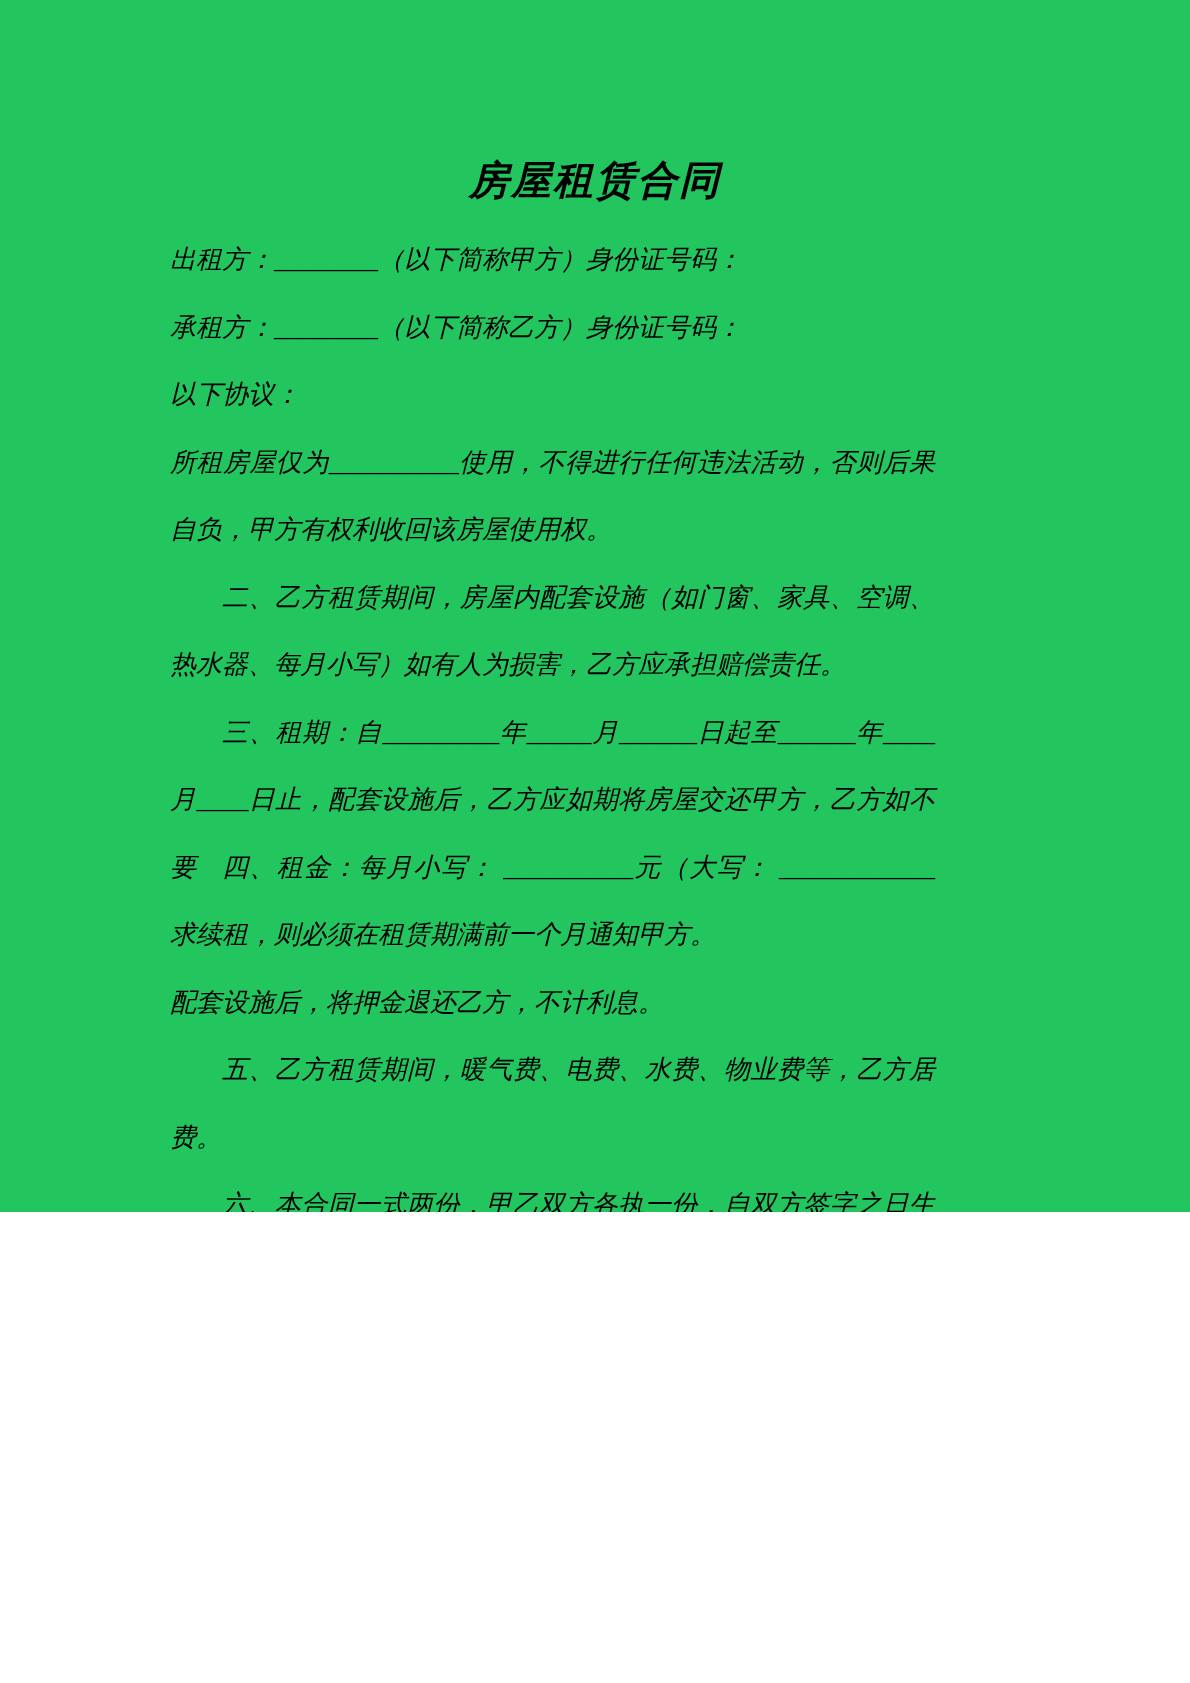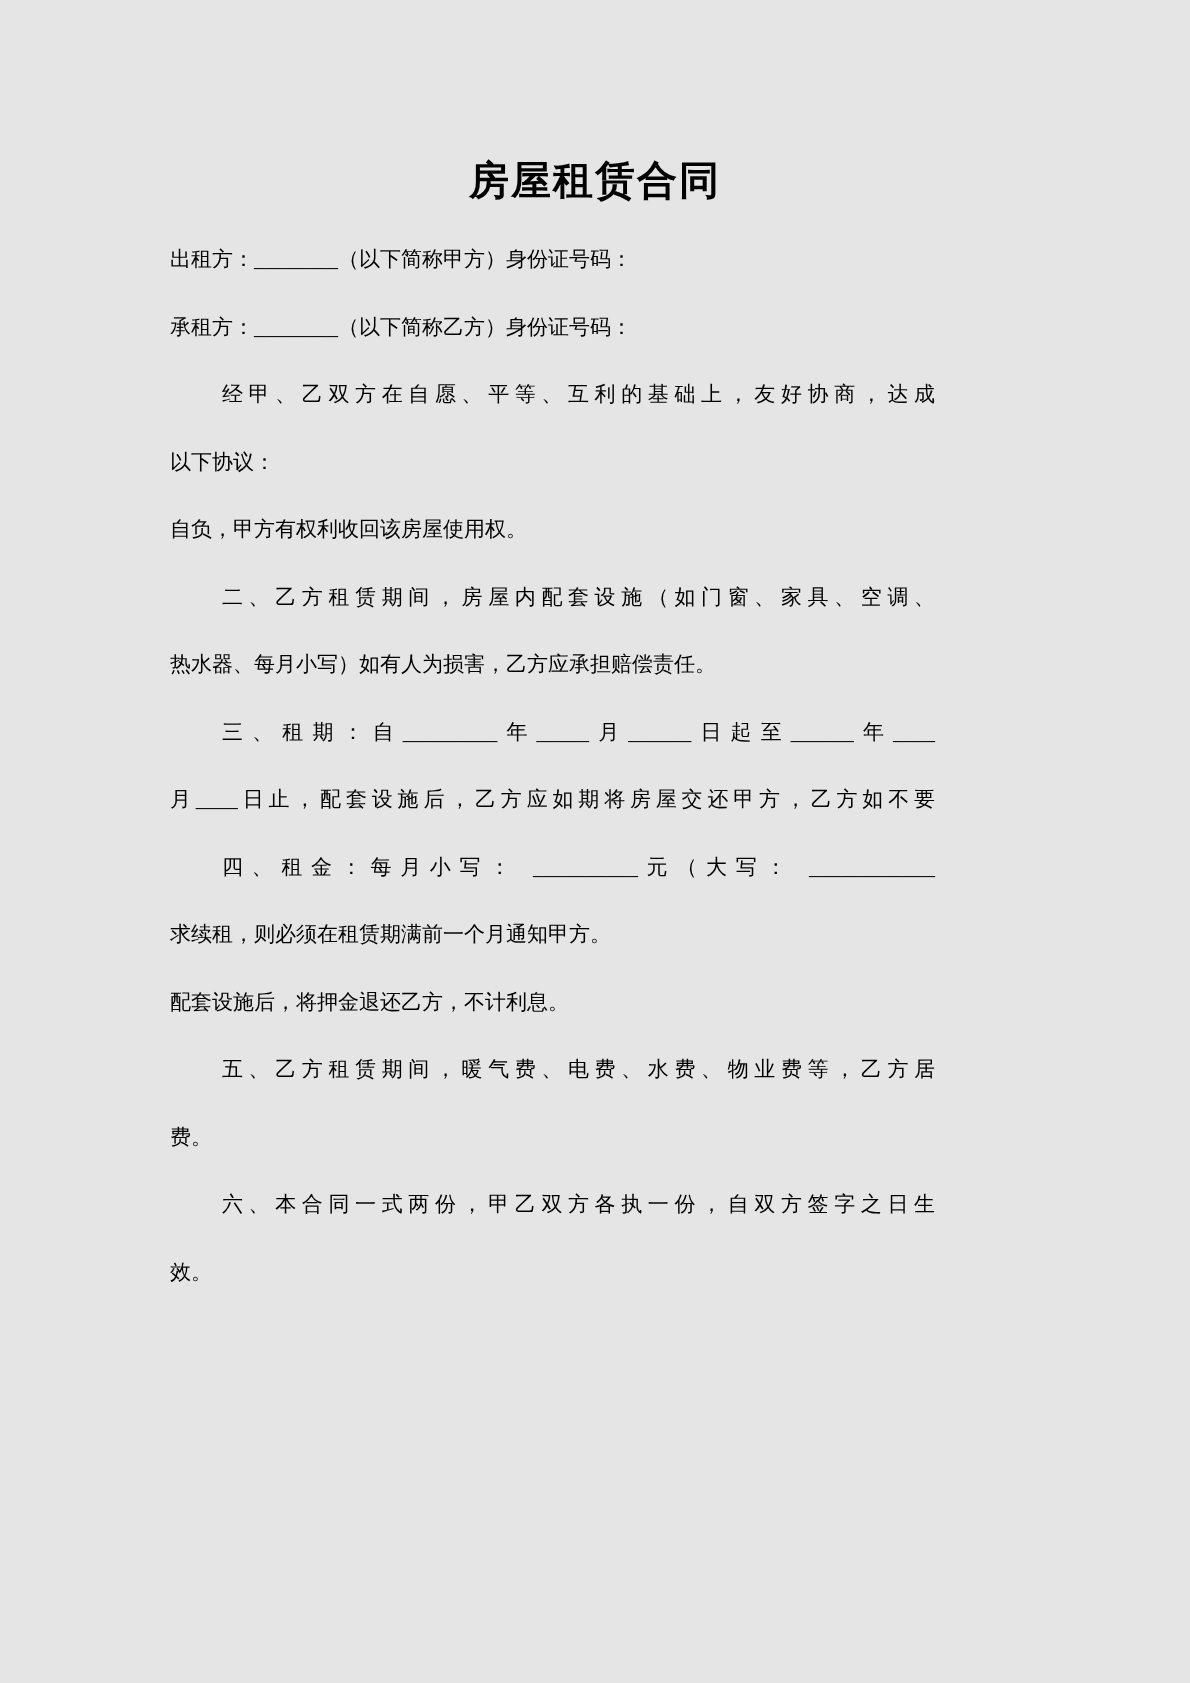--- a/index.html
+++ b/index.html
@@ -3,42 +3,43 @@
 <meta charset="utf-8">
 <style>
   html, body {
     margin: 0;
     padding: 0;
     background: #ffffff;
   }
   .page {
     position: relative;
     width: 1190px;
-    height: 1683px;
-    background: #e5e5e5;
+    height: 1212px;
+    background: #22c55e;
     color: #000000;
     overflow: hidden;
     font-family: "Liberation Serif", "DejaVu Serif", serif;
+    font-style: italic;
   }
   .title {
     margin: 0;
     padding-top: 150px;
     text-align: center;
     font-size: 40px;
     line-height: 62px;
     font-weight: bold;
     letter-spacing: 2px;
     font-family: "Liberation Serif", "DejaVu Serif", serif;
   }
   .doc-body {
     margin: 14px 0 0 170px;
     width: 765px;
   }
   .line {
-    font-size: 21px;
+    font-size: 26px;
     height: 67.5px;
     line-height: 67.5px;
     white-space: nowrap;
     text-align: left;
   }
   .line.fill {
     white-space: normal;
     text-align: justify;
     text-align-last: justify;
   }
@@ -47,22 +48,22 @@
   }
 </style>
 </head>
 <body>
 
 <div class="page">
   <h1 class="title">房屋租赁合同</h1>
   <div class="doc-body">
     <div class="line">出租方：________（以下简称甲方）身份证号码：</div>
     <div class="line">承租方：________（以下简称乙方）身份证号码：</div>
-    <div class="line indent fill">经甲、乙双方在自愿、平等、互利的基础上，友好协商，达成</div>
     <div class="line">以下协议：</div>
+    <div class="line fill">所租房屋仅为__________使用，不得进行任何违法活动，否则后果</div>
     <div class="line">自负，甲方有权利收回该房屋使用权。</div>
     <div class="line indent fill">二、乙方租赁期间，房屋内配套设施（如门窗、家具、空调、</div>
     <div class="line">热水器、每月小写）如有人为损害，乙方应承担赔偿责任。</div>
     <div class="line indent fill">三、租期：自_________年_____月______日起至______年____</div>
     <div class="line fill">月____日止，配套设施后，乙方应如期将房屋交还甲方，乙方如不要</div>
     <div class="line indent fill">四、租金：每月小写：&nbsp;__________元（大写：&nbsp;____________</div>
     <div class="line">求续租，则必须在租赁期满前一个月通知甲方。</div>
     <div class="line">配套设施后，将押金退还乙方，不计利息。</div>
     <div class="line indent fill">五、乙方租赁期间，暖气费、电费、水费、物业费等，乙方居</div>
     <div class="line">费。</div>

